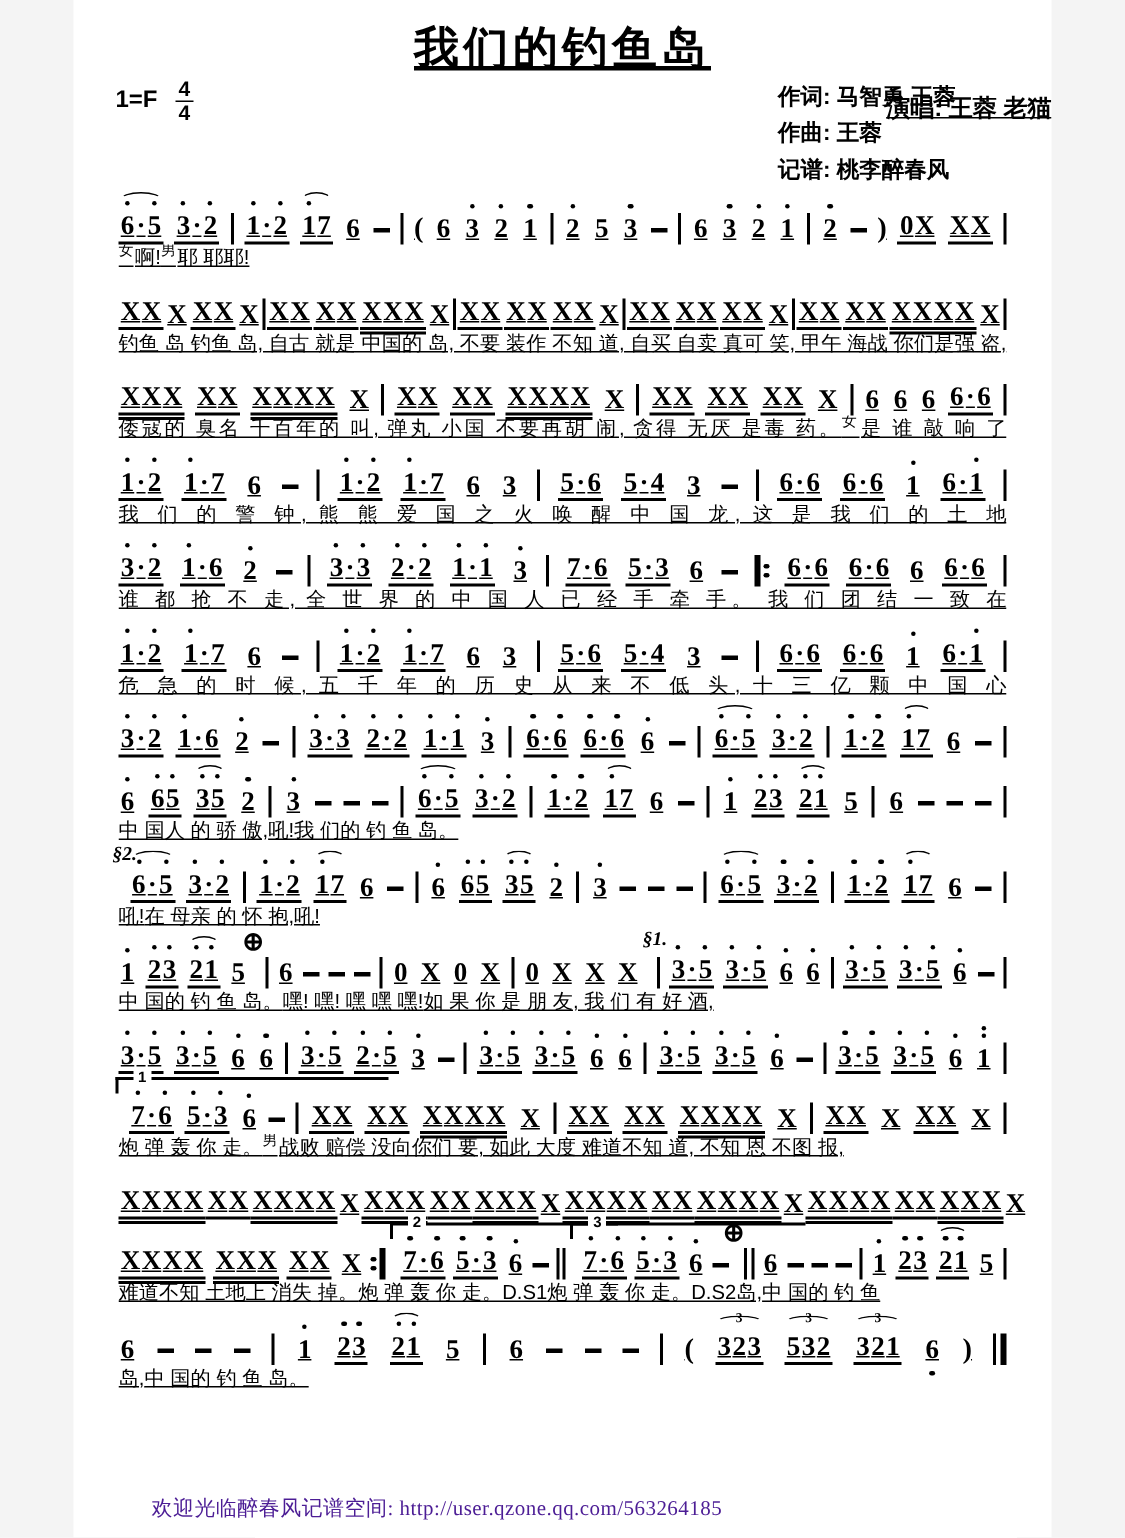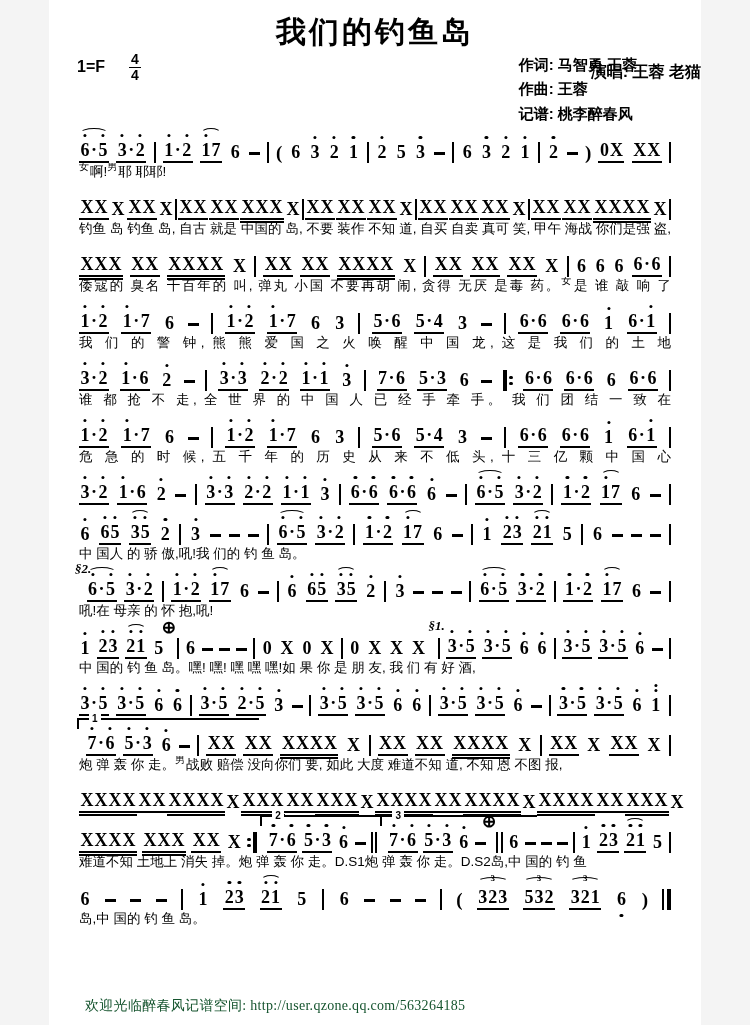--- a/index.html
+++ b/index.html
@@ -1,33 +1,34 @@
 <!DOCTYPE html>
 <html><head>
 <meta charset="utf-8">
 <style>
   html,body{margin:0;padding:0;background:#f4f4f4;}
   .page{
     position:relative;width:652px;height:1025px;margin:0 auto;
     background:#fff;color:#000;overflow:hidden;box-sizing:border-box;
     font-family:"Liberation Sans",sans-serif;
+    text-decoration:underline;
   }
   
   .header{position:relative;height:124px;}
   .title{
     text-align:center;font-size:30px;font-weight:bold;letter-spacing:3px;
     padding-top:12px;font-family:"Liberation Serif",serif;
   }
   .performers{text-align:right;font-size:16px;font-weight:bold;margin-top:9px;}
   .credits{
     position:absolute;right:64px;top:53px;font-size:15px;font-weight:bold;
     line-height:1.62;text-align:left;
   }
   .keysig{
-    position:absolute;left:28px;top:52px;display:flex;align-items:center;gap:24px;
+    position:absolute;left:28px;top:52px;display:flex;align-items:center;gap:12px;
     font-size:16px;font-weight:bold;font-family:"Liberation Sans",sans-serif;
   }
   .frac{display:inline-flex;flex-direction:column;align-items:center;
     font-size:14px;line-height:1.05;font-weight:bold;}
   .frac .bot{border-top:1.6px solid #000;padding:0 2px;}
   .frac .top{padding:0 2px;}
   
   .score{padding:2px 30px 0 30px;}
   .system{margin-bottom:3px;}
   .mrow{
@@ -93,21 +94,21 @@
   .lrow{
     display:flex;align-items:baseline;
     font-size:13.5px;line-height:17px;height:17px;white-space:nowrap;
     overflow:hidden;font-weight:500;
   }
   .lrow.single{display:block;text-align:justify;text-align-last:justify;white-space:normal;}
   .lseg{flex:0 0 auto;}
   .gender{font-size:10px;position:relative;top:-6px;margin-right:1px;}
   
   .footer{
-    position:absolute;left:36px;bottom:10px;font-size:14px;color:#14532d;
+    position:absolute;left:52px;bottom:10px;font-size:14px;color:#4c1d95;
     font-family:"Liberation Serif",serif;letter-spacing:0.3px;
   }
 </style>
 </head>
 <body>
 
 <div class="page">
 
   <div class="header">
     <div class="title">我们的钓鱼岛</div>

